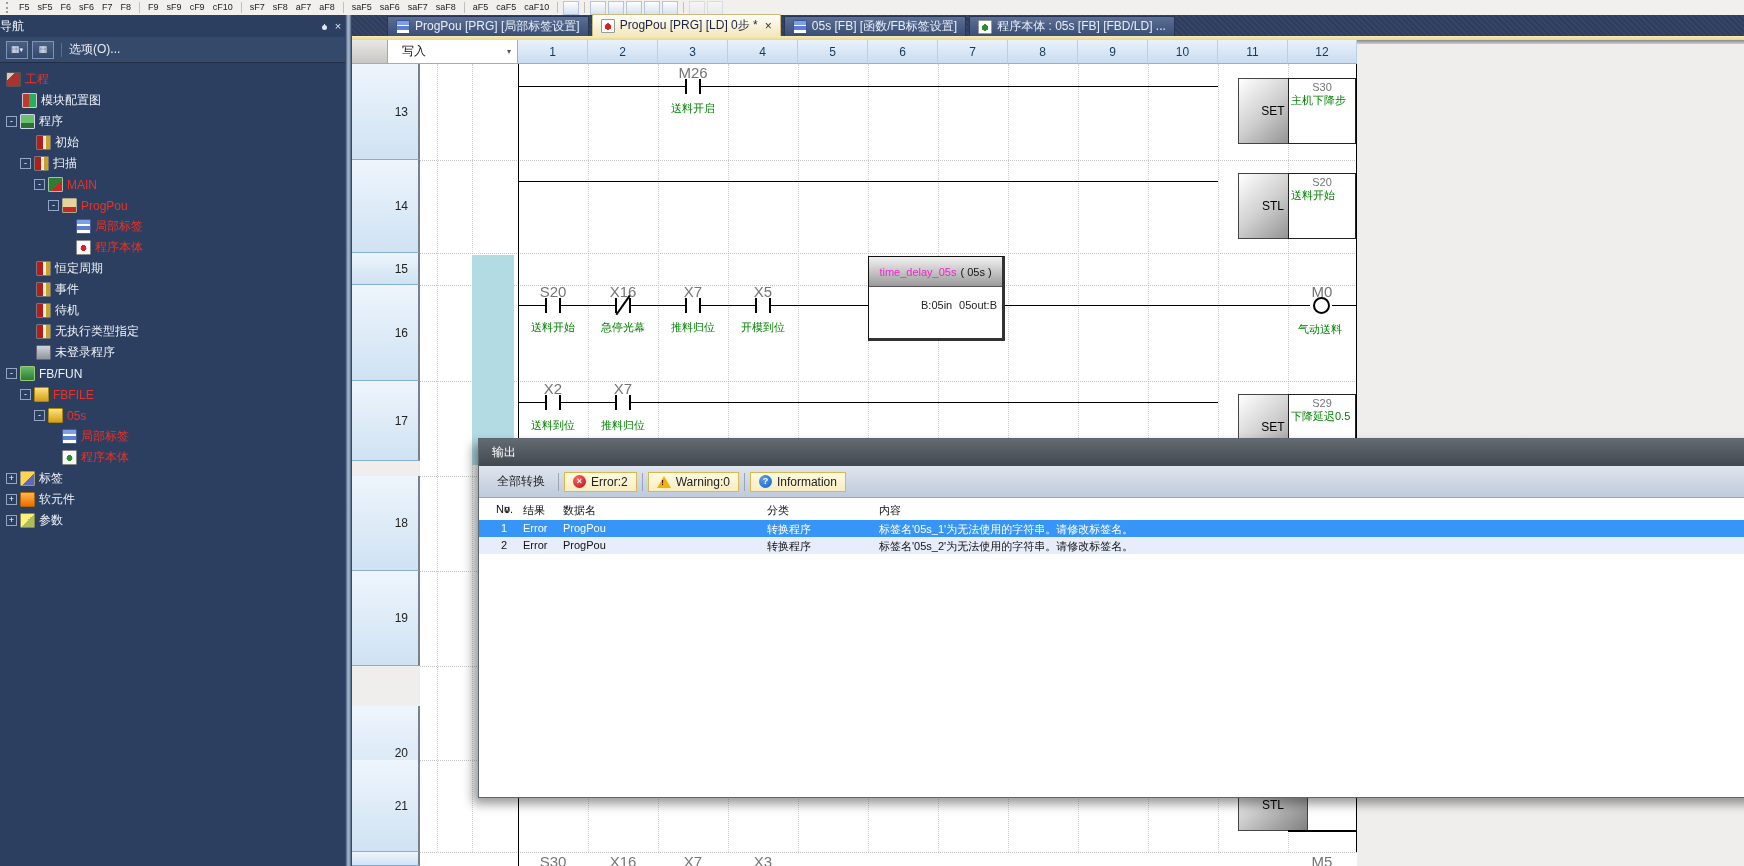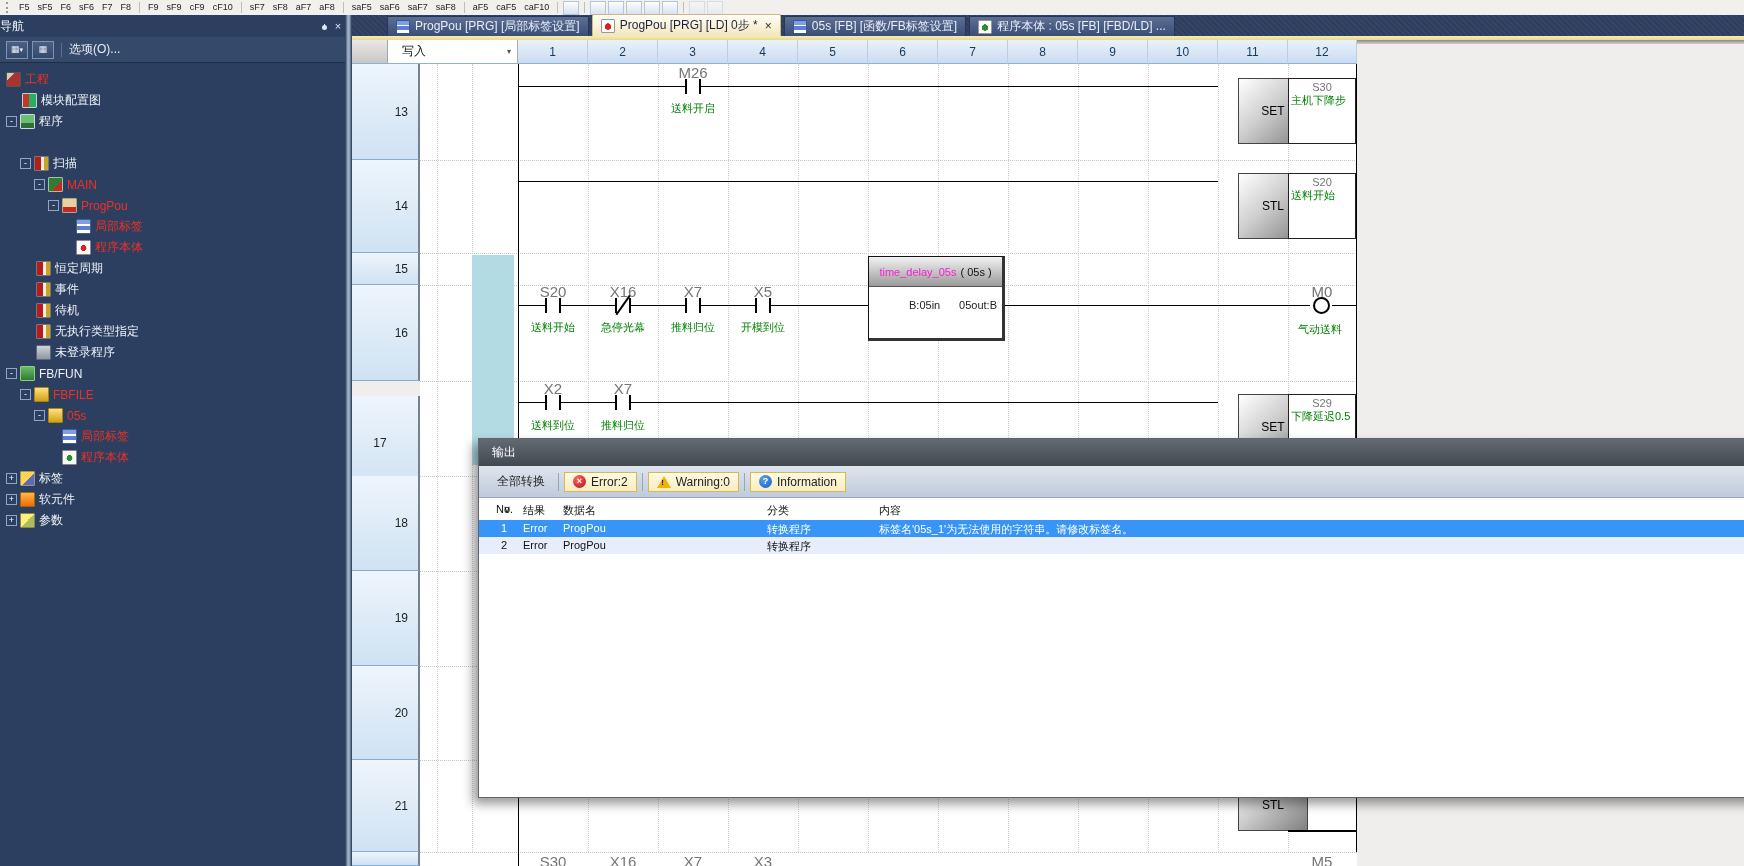--- a/index.html
+++ b/index.html
@@ -209,20 +209,24 @@
   </div>
   <div class="tree-item" style="top:75px;padding-left:22px;">
     <span class="tico ic-module"></span>
     <span class="lbl">模块配置图</span>
   </div>
   <div class="tree-item" style="top:96px;padding-left:6px;">
     <span class="exp">-</span>
     <span class="tico ic-program" style="margin-left:3px;"></span>
     <span class="lbl">程序</span>
   </div>
+  <div class="tree-item" style="top:117px;padding-left:36px;">
+    <span class="tico ic-exec"></span>
+    <span class="lbl">初始</span>
+  </div>
   <div class="tree-item" style="top:138px;padding-left:20px;">
     <span class="exp">-</span>
     <span class="tico ic-exec" style="margin-left:3px;"></span>
     <span class="lbl">扫描</span>
   </div>
   <div class="tree-item red" style="top:159px;padding-left:34px;">
     <span class="exp">-</span>
     <span class="tico ic-main" style="margin-left:3px;"></span>
     <span class="lbl">MAIN</span>
   </div>
@@ -372,30 +376,30 @@
   </div>
 <div class="gut" style="top:160px;height:93px;">
     <span>14</span>
   </div>
 <div class="gut" style="top:253px;height:32px;">
     <span>15</span>
   </div>
 <div class="gut" style="top:285px;height:96px;">
     <span>16</span>
   </div>
-<div class="gut" style="top:396px;height:95px;justify-content:center;">
+<div class="gut" style="top:381px;height:80px;">
     <span>17</span>
   </div>
 <div class="gut" style="top:476px;height:95px;">
     <span>18</span>
   </div>
 <div class="gut" style="top:571px;height:95px;">
     <span>19</span>
   </div>
-<div class="gut" style="top:666px;height:94px;">
+<div class="gut" style="top:706px;height:94px;">
     <span>20</span>
   </div>
 <div class="gut" style="top:760px;height:92px;padding-left:40px;">
     <span>21</span>
   </div>
 <div class="gut" style="top:852px;height:14px;"></div>
 
 <div class="vgrid" style="left:437px;"></div>
 <div class="vgrid" style="left:472px;"></div>
 <div class="vgrid" style="left:588px;"></div>
@@ -473,21 +477,21 @@
 <div class="cbar" style="left:755px;top:298px;"></div>
 <div class="cbar" style="left:769px;top:298px;"></div>
 <div class="dev-lbl" style="left:723px;top:283px;">X5</div>
 <div class="cmt-lbl" style="left:721px;top:320px;">开模到位</div>
 
 <div id="fb-block" class="abs">
   <div id="fb-head">
     <span id="fb-title">time_delay_05s</span>
     <span id="fb-inst">( 05s )</span>
   </div>
-  <span class="fb-pin" style="left:5px;padding-left:35px;">B:05in</span>
+  <span class="fb-pin" style="left:17px;padding-left:35px;">B:05in</span>
   <span class="fb-pin" style="right:5px;">05out:B</span>
 </div>
 
 <div class="cgap" style="left:1310px;top:299px;width:22px;"></div>
 <div id="coil-circle" class="abs"></div>
 <div class="dev-lbl" style="left:1282px;top:283px;">M0</div>
 <div class="cmt-lbl" style="left:1278px;top:322px;">气动送料</div>
 
 <div class="wire" style="left:518px;top:402px;width:700px;"></div>
 <div class="cgap" style="left:547px;top:396px;"></div>
@@ -558,15 +562,16 @@
     <span style="left:84px;">ProgPou</span>
     <span style="left:288px;">转换程序</span>
     <span style="left:400px;width:860px;" class="nowrap">标签名'05s_1'为无法使用的字符串。请修改标签名。</span>
     <span style="left:1278px;">0x1</span>
   </div>
   <div class="orow" id="orow-2">
     <span style="left:8px;width:20px;text-align:right;">2</span>
     <span style="left:44px;">Error</span>
     <span style="left:84px;">ProgPou</span>
     <span style="left:288px;">转换程序</span>
+    <span style="left:400px;width:860px;" class="nowrap">标签名'05s_2'为无法使用的字符串。请修改标签名。</span>
     <span style="left:1278px;">0x1</span>
   </div>
 </div>
 
 </body></html>

